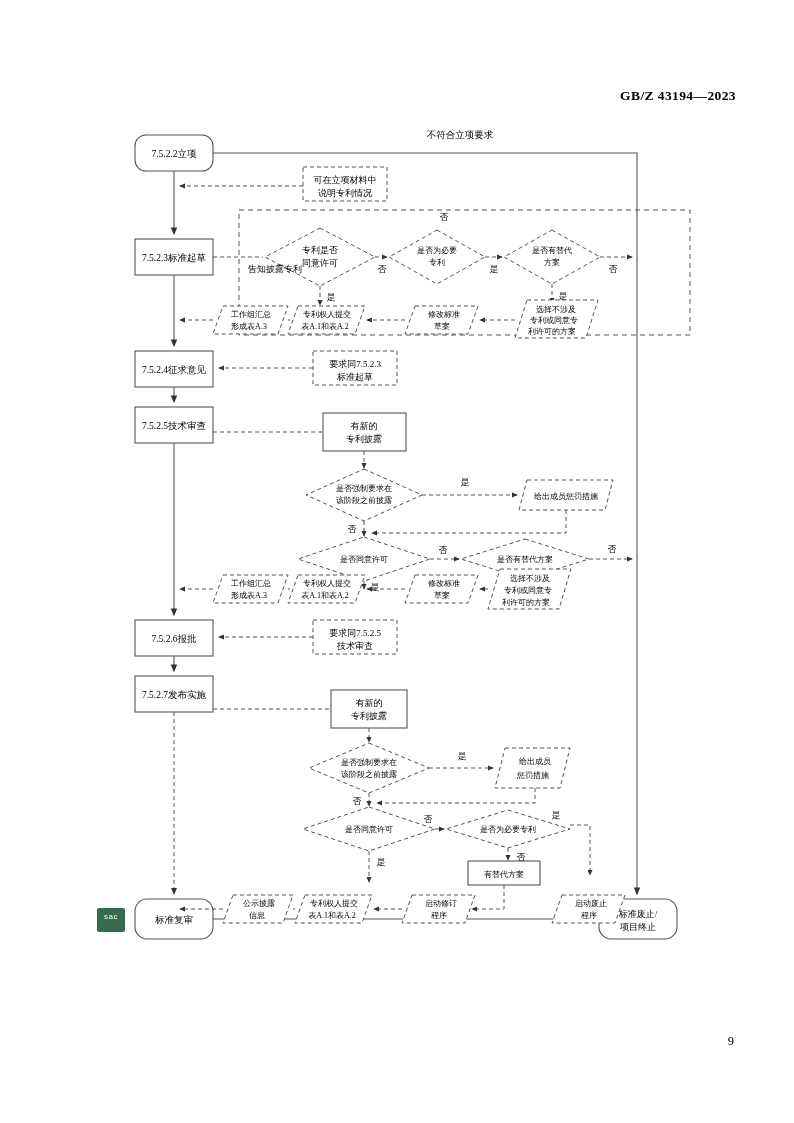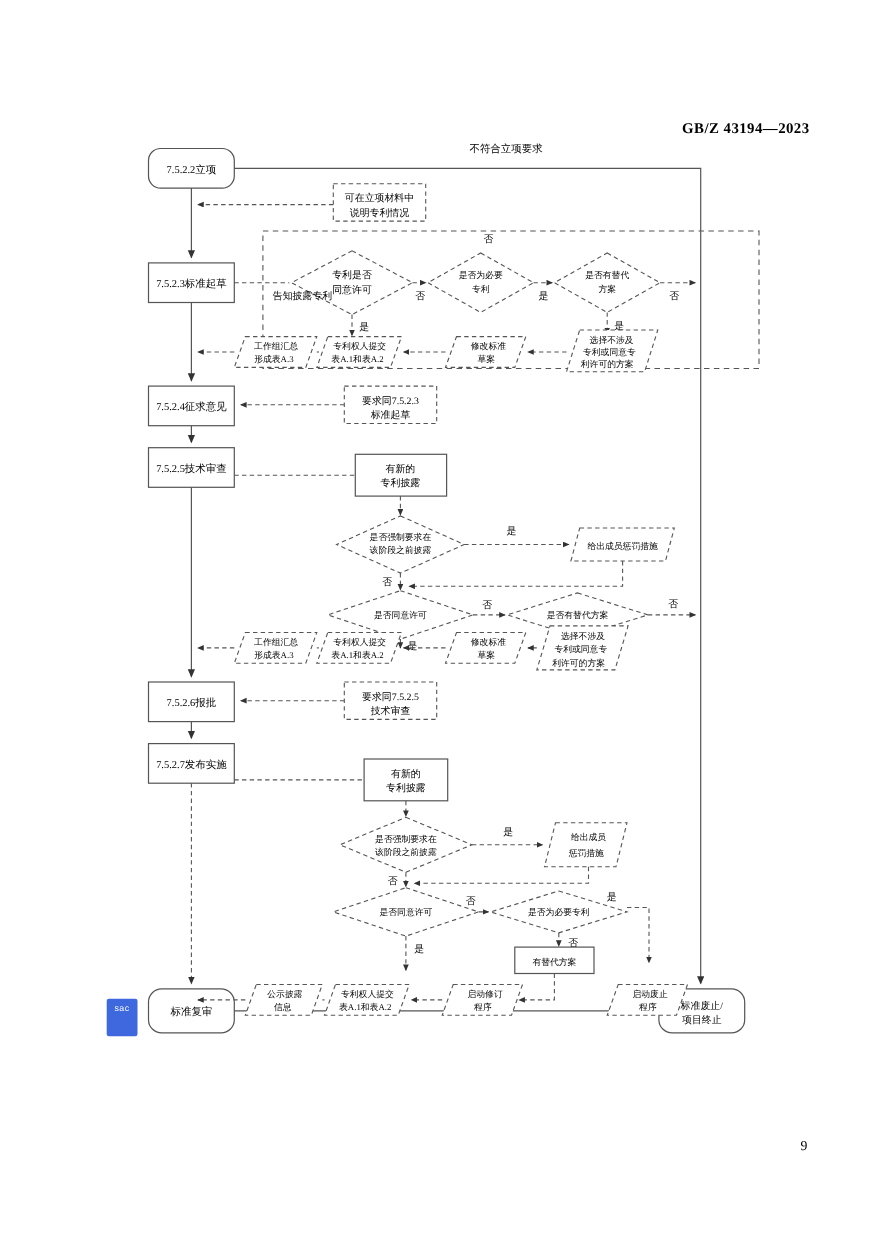--- a/index.html
+++ b/index.html
@@ -3,36 +3,36 @@
 <meta charset="utf-8">
 <style>
   html,body{margin:0;padding:0;}
   body{
     width:794px;height:1123px;background:#fff;
     font-family:"Liberation Serif","DejaVu Serif",serif;
     color:#000;position:relative;overflow:hidden;
   }
   .page{position:relative;width:794px;height:1123px;}
   .header-std{
-    position:absolute;top:109px;right:58px;
+    position:absolute;top:88px;right:58px;
     font-family:"Liberation Serif","DejaVu Serif",serif;
     font-size:13.5px;letter-spacing:.4px;
   }
   .header-std .gbz{font-weight:bold;font-family:"Liberation Serif",serif;}
   .figure-wrap{position:absolute;left:0;top:120px;width:794px;height:850px;}
   .caption{
     position:absolute;left:0;top:968px;width:794px;text-align:center;
     font-size:14px;font-weight:bold;letter-spacing:1px;
   }
   .page-no{
     position:absolute;right:60px;top:1034px;font-size:12.5px;
   }
   .watermark{
-    position:absolute;left:97px;top:908px;width:28px;height:34px;
-    background:#1d4ed8;color:#fff;font-size:8px;line-height:18px;
+    position:absolute;left:97px;top:908px;width:28px;height:24px;
+    background:#14532d;color:#fff;font-size:8px;line-height:18px;
     text-align:center;letter-spacing:.5px;opacity:.85;
     font-family:"Liberation Sans",sans-serif;border-radius:2px;
   }
   svg{display:block;}
   svg text{font-family:"Liberation Serif","DejaVu Serif",serif;fill:#000;}
   .solid{fill:none;stroke:#555;stroke-width:1.1;}
   .solidbox{fill:#fff;stroke:#555;stroke-width:1.1;}
   .dash{fill:none;stroke:#555;stroke-width:1;stroke-dasharray:4,3;}
   .dashbox{fill:#fff;stroke:#555;stroke-width:1;stroke-dasharray:4,3;}
   .lbl{font-size:9.5px;text-anchor:middle;}

